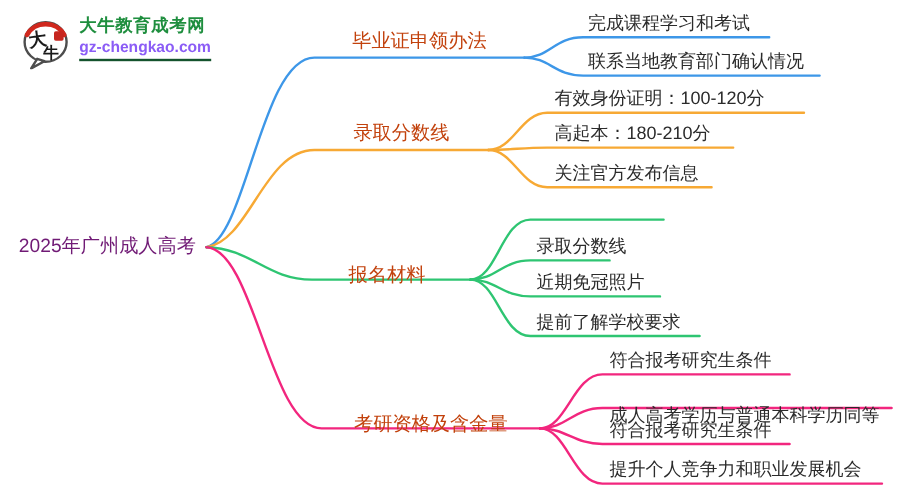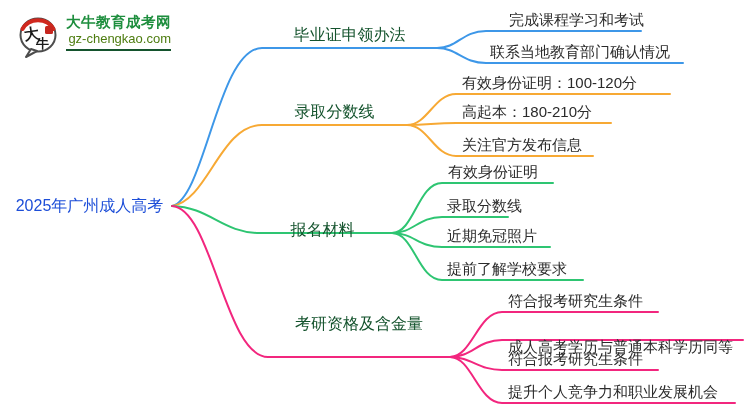--- a/index.html
+++ b/index.html
@@ -8,26 +8,26 @@
     font-family:"Liberation Sans","DejaVu Sans",sans-serif;color:#333333;
   }
   
   .logo{position:absolute;left:16px;top:14px;display:flex;align-items:flex-start;gap:6px;cursor:pointer;}
   .logo-icon{position:relative;width:44px;height:44px;}
   .logo-icon .char{position:absolute;font-family:"Liberation Serif","DejaVu Serif",serif;font-weight:bold;color:#1a1a1a;line-height:1;}
   .logo-icon .char1{left:8px;top:13px;font-size:15px;transform:rotate(-8deg);}
   .logo-icon .char2{left:20px;top:23px;font-size:13px;}
   .logo-text{padding-bottom:3px;border-bottom:2px solid #14532d;}
   .logo-title{font-size:14.5px;font-weight:bold;color:#1E8E3E;letter-spacing:0.5px;line-height:17px;}
-  .logo-domain{font-size:13px;font-weight:normal;color:#4d7c0f;line-height:15px;text-align:right;}
+  .logo-domain{font-size:13px;font-weight:bold;color:#8b5cf6;line-height:15px;text-align:right;}
   
   .links{position:absolute;left:0;top:0;width:750px;height:410px;}
   .node{position:absolute;white-space:nowrap;cursor:pointer;}
-  .root{font-size:16px;line-height:20px;text-align:center;color:#1d4ed8;}
-  .branch{font-size:16px;line-height:20px;text-align:center;color:#14532d;}
+  .root{font-size:16px;line-height:20px;text-align:center;color:#701a75;}
+  .branch{font-size:16px;line-height:20px;text-align:center;color:#c2410c;}
   .leaf{font-size:15px;line-height:18px;text-align:left;color:#2b2b2b;}
 </style>
 </head>
 <body>
 
 <div class="stage">
 
   <div class="logo">
     <div class="logo-icon">
       <svg width="44" height="44" viewBox="0 0 44 44">
@@ -75,30 +75,29 @@
       <path d="M450,357 C472,357 478,370 502,370 H658"></path>
       <path d="M450,357 C472,357 478,403 502,403 H735"></path>
     </g>
   </svg>
 
   <div class="node root" style="left:12px;top:196px;width:155px;">2025年广州成人高考</div>
 
   <div class="node branch" style="left:262px;top:25px;width:175px;">毕业证申领办法</div>
   <div class="node branch" style="left:262px;top:102px;width:145px;">录取分数线</div>
   <div class="node branch" style="left:255px;top:220px;width:135px;">报名材料</div>
-  <div class="node branch" style="left:268px;top:314px;width:182px;">考研资格及含金量</div>
+  <div class="node branch" style="left:268px;top:344px;width:182px;font-family:Liberation Mono, monospace;">考研资格及含金量</div>
 
-  <div class="node leaf" style="left:490px;top:11px;margin-left:19px;">完成课程学习和考试</div>
+  <div class="node leaf" style="left:490px;top:11px;">完成课程学习和考试</div>
   <div class="node leaf" style="left:490px;top:43px;">联系当地教育部门确认情况</div>
 
   <div class="node leaf" style="left:462px;top:74px;">有效身份证明：100-120分</div>
   <div class="node leaf" style="left:462px;top:103px;">高起本：180-210分</div>
   <div class="node leaf" style="left:462px;top:136px;">关注官方发布信息</div>
 
-  <div class="node leaf" style="left:448px;top:163px;">有效身份证明</div>
   <div class="node leaf" style="left:447px;top:197px;">录取分数线</div>
   <div class="node leaf" style="left:447px;top:227px;">近期免冠照片</div>
   <div class="node leaf" style="left:447px;top:260px;">提前了解学校要求</div>
 
   <div class="node leaf" style="left:508px;top:292px;">符合报考研究生条件</div>
   <div class="node leaf" style="left:508px;top:320px;margin-top:18px;">成人高考学历与普通本科学历同等</div>
   <div class="node leaf" style="left:508px;top:350px;">符合报考研究生条件</div>
   <div class="node leaf" style="left:508px;top:383px;">提升个人竞争力和职业发展机会</div>
 
 </div>

